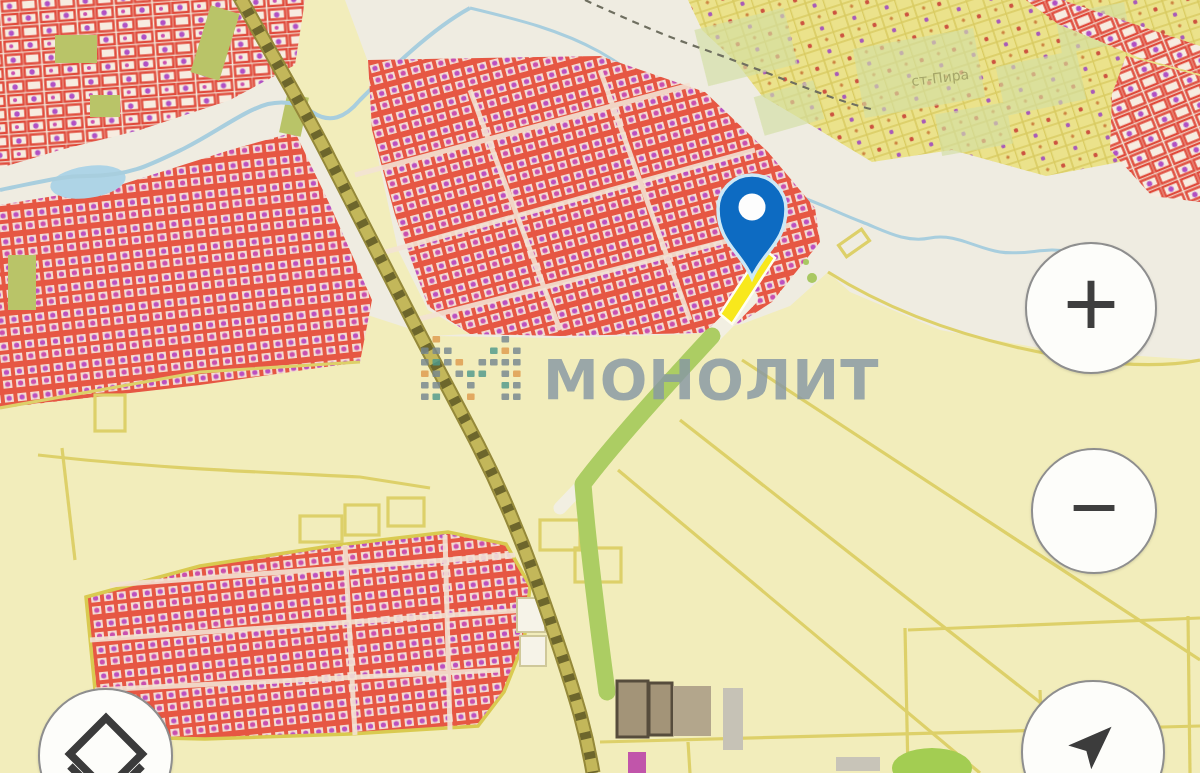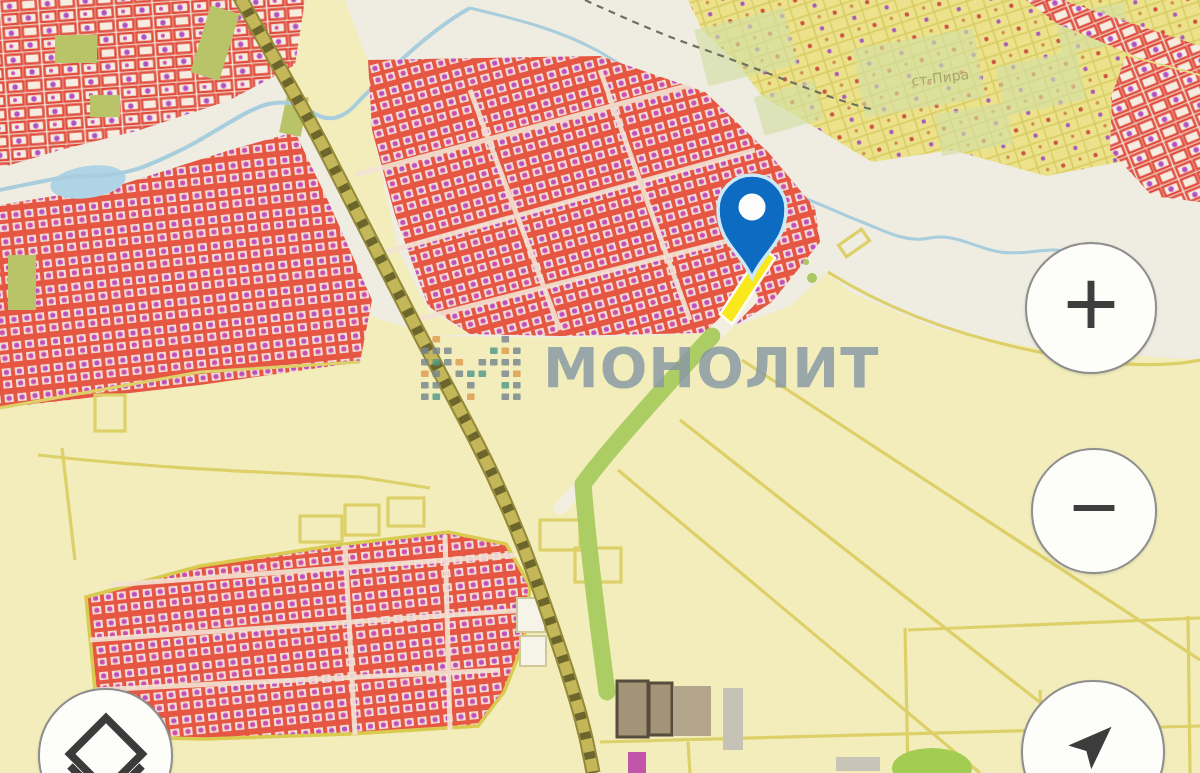--- a/index.html
+++ b/index.html
@@ -1,19 +1,19 @@
 <!DOCTYPE html>
 <html><head>
 <meta charset="utf-8">
 <style>
   html,body{margin:0;padding:0;background:#ddd;}
   .screen{position:relative;width:1200px;height:773px;overflow:hidden;background:#f2edbb;font-family:"DejaVu Sans",sans-serif;}
   .map-svg{position:absolute;left:0;top:0;}
   .watermark{position:absolute;left:421px;top:336px;display:flex;align-items:flex-end;opacity:.82;pointer-events:none;}
-  .watermark-text{font-family:"DejaVu Sans",sans-serif;font-weight:bold;font-size:56px;line-height:.95;letter-spacing:1px;color:#8798a4;margin-left:16px;margin-bottom:20px;}
+  .watermark-text{font-family:"DejaVu Sans",sans-serif;font-weight:bold;font-size:56px;line-height:.95;letter-spacing:1px;color:#8798a4;margin-left:16px;margin-bottom:8px;}
   .map-btn{position:absolute;border-radius:50%;background:#fdfdfa;border:2px solid #8e8e8e;box-sizing:border-box;display:flex;align-items:center;justify-content:center;color:#3e3e3e;cursor:pointer;box-shadow:0 1px 3px rgba(0,0,0,.15);}
   .btn-zoom-in{left:1025px;top:242px;width:132px;height:132px;}
   .btn-zoom-out{left:1031px;top:448px;width:126px;height:126px;}
   .btn-locate{left:1021px;top:680px;width:144px;height:144px;}
   .btn-layers{left:38px;top:688px;width:135px;height:135px;}
   .glyph{font-family:"Liberation Sans",sans-serif;font-size:96px;font-weight:400;line-height:1;transform:translateY(-4px);}
   .glyph-minus{font-size:84px;}
 </style>
 </head>
 <body>

